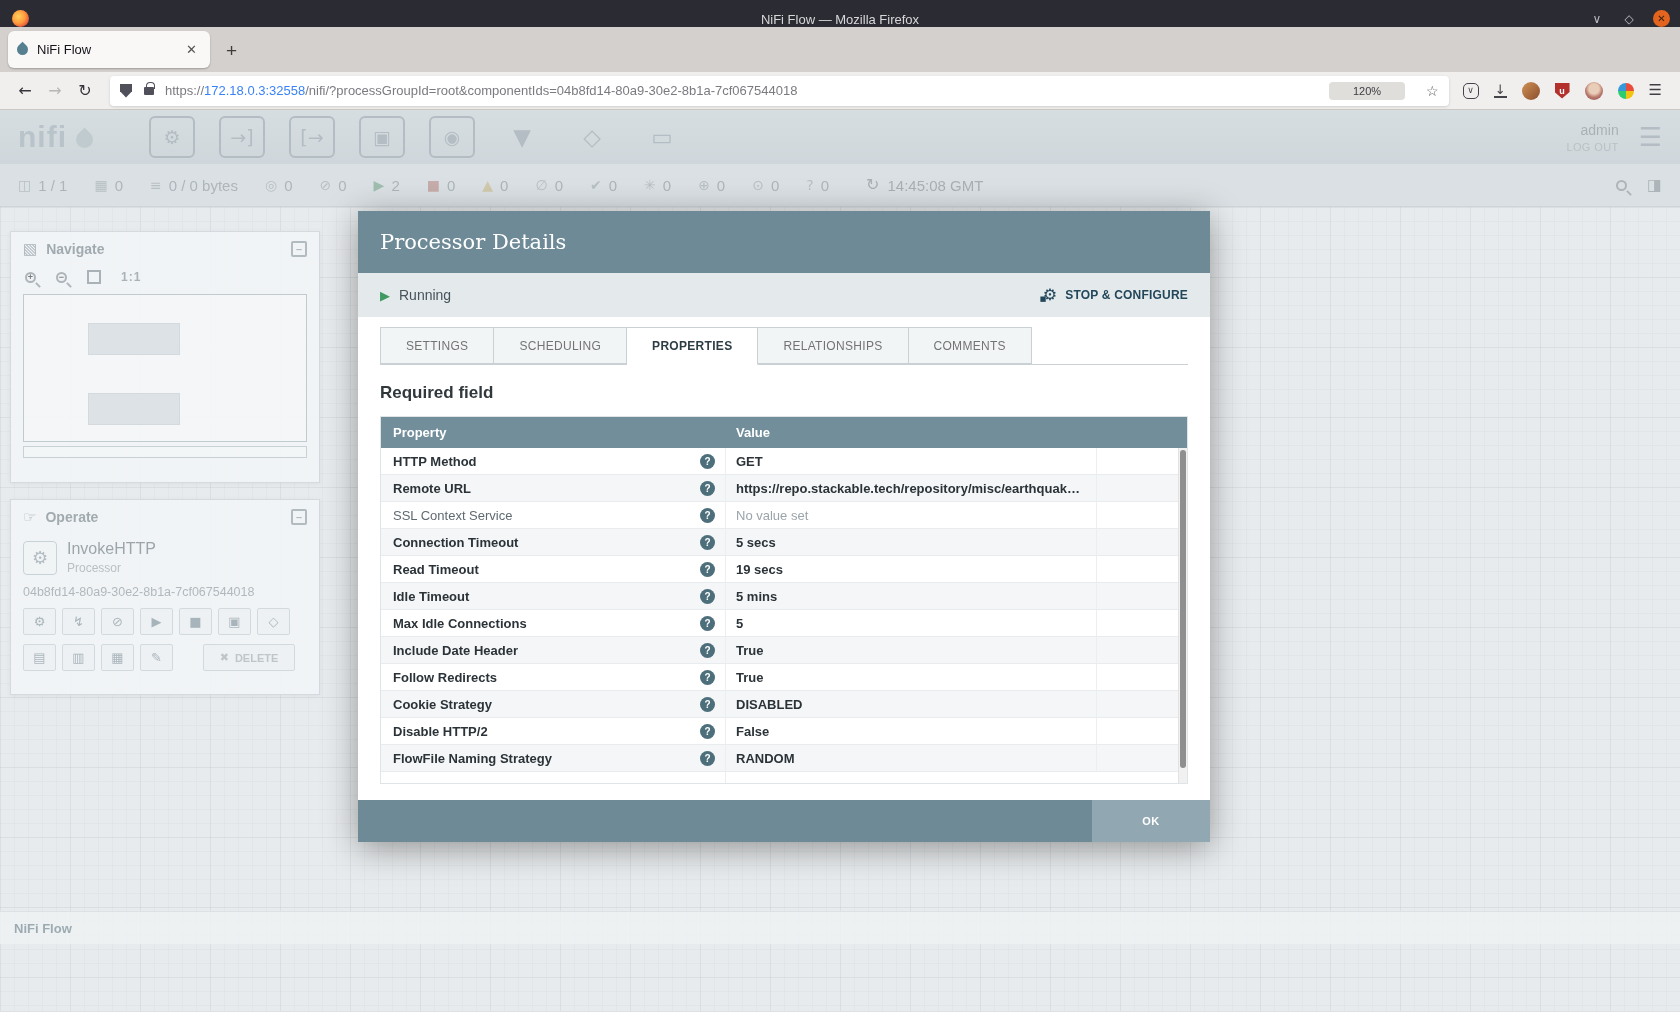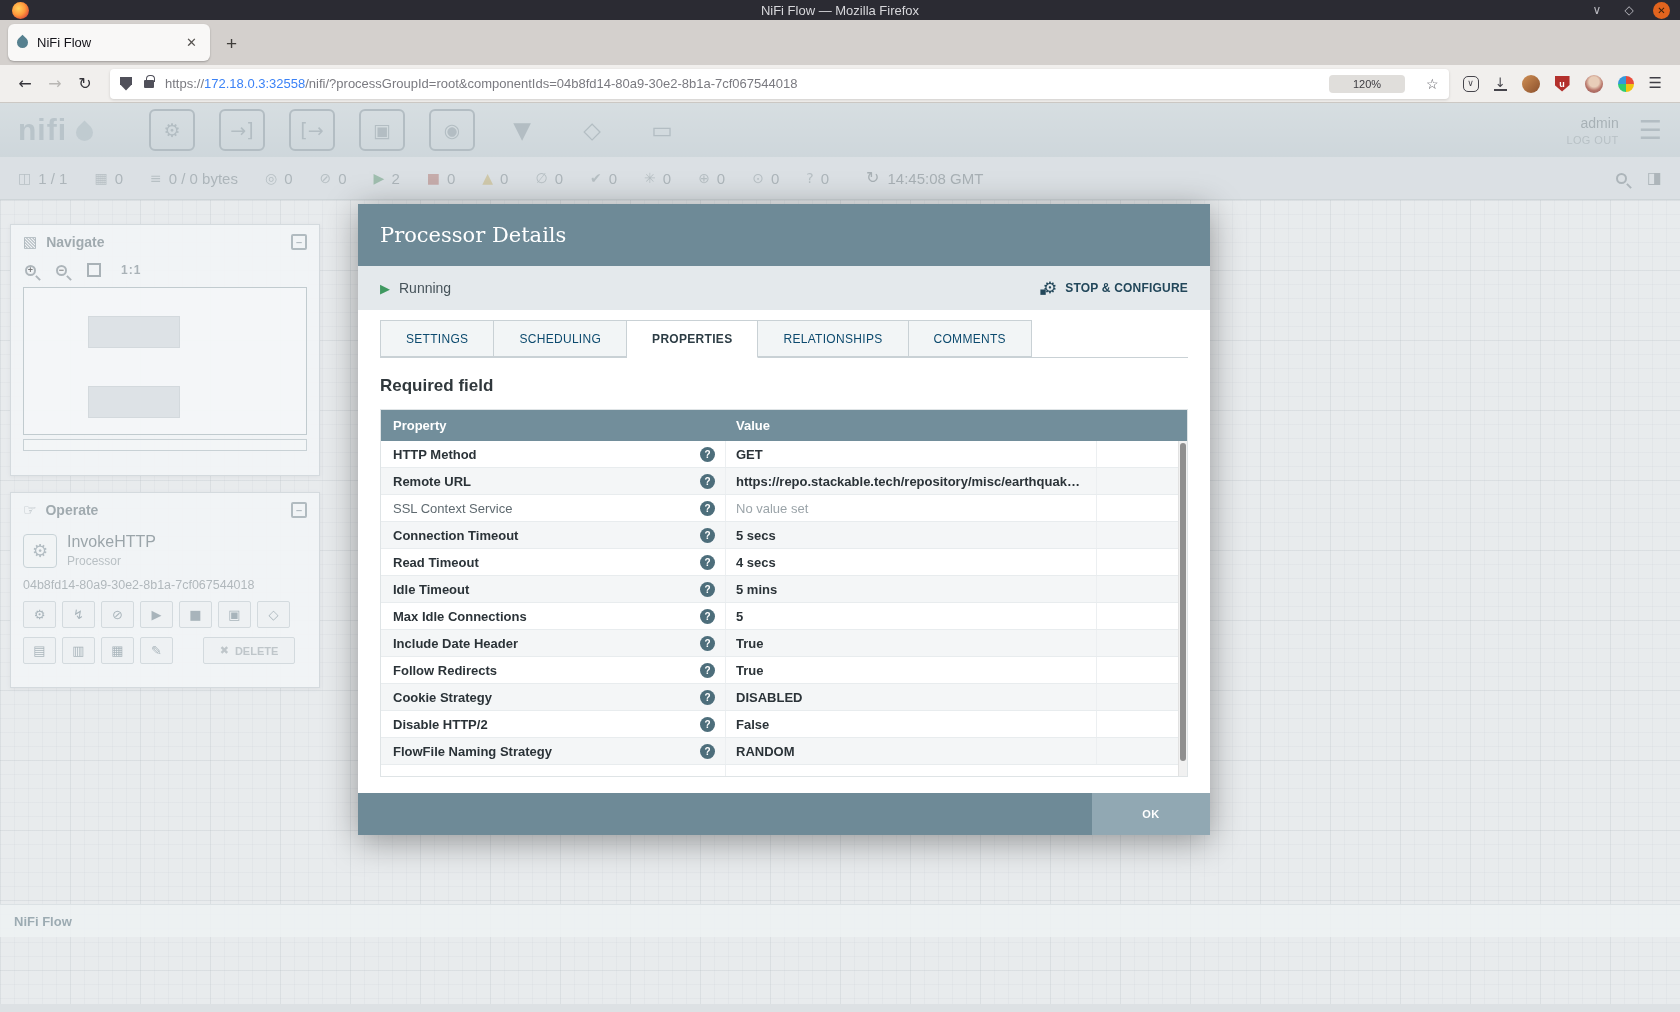--- a/index.html
+++ b/index.html
@@ -2,21 +2,21 @@
 <html><head>
 <meta charset="utf-8">
 <style>
   *{margin:0;padding:0;box-sizing:border-box}
   html,body{width:1680px;height:1012px;overflow:hidden}
   body{font-family:"Liberation Sans","DejaVu Sans",sans-serif;background:#444}
   .g{font-family:"DejaVu Sans",sans-serif;line-height:1}
   .screen{position:relative;width:1680px;height:1012px;background:#dde1e4}
 
   
-  .titlebar{height:20px;background:#2b2b33;display:flex;align-items:center;position:relative}
+  .titlebar{height:27px;background:#2b2b33;display:flex;align-items:flex-end;position:relative}
   .ff-logo{width:17px;height:17px;border-radius:50%;margin-left:12px;z-index:1;
     background:radial-gradient(circle at 38% 38%,#ffd25e,#ff9a3c 45%,#e3553a 75%,#b5306b)}
   .win-title{position:absolute;left:0;right:0;text-align:center;color:#d7d7db;font-size:13px}
   .win-controls{margin-left:auto;display:flex;align-items:center;gap:16px;padding-right:10px;z-index:1}
   .wc{color:#b8b8bf;font-size:12px;width:16px;text-align:center;cursor:default}
   .wc.close{width:17px;height:17px;border-radius:50%;background:#e2641e;color:#36200c;font-size:10px;line-height:17px;font-weight:bold}
 
   
   .tabbar{height:45px;background:#d4d0cd;display:flex;align-items:flex-end;padding:0 8px}
   .tab{width:202px;height:37px;margin-bottom:4px;background:#f9f8f7;border-radius:6px;display:flex;align-items:center;padding:0 9px;box-shadow:0 1px 2px rgba(0,0,0,.25)}
@@ -110,21 +110,21 @@
   .modal-header{height:62px;background:#6e8a97;display:flex;align-items:center;padding:0 22px;flex:none}
   .modal-title{font-family:"DejaVu Serif","Liberation Serif",serif;font-size:21px;color:#fff}
   .modal-status{height:44px;background:#e4e9ec;display:flex;align-items:center;padding:0 22px;flex:none}
   .run-glyph{color:#3f9960;font-size:13px}
   .run-label{margin-left:9px;font-size:14px;color:#46535a}
   .stopcfg{margin-left:auto;display:flex;align-items:center;gap:8px;color:#22475a;font-size:12px;font-weight:bold;letter-spacing:.2px;cursor:pointer}
   .gearstop{position:relative;font-size:16px;color:#22475a}
   .gearstop::after{content:"■";position:absolute;font-size:7px;left:-3px;bottom:0;color:#22475a}
   .modal-body{flex:1;padding:10px 22px 0;background:#fff;position:relative}
   .tabs{display:flex;border-bottom:1px solid #c9d1d5;height:38px}
-  .tab-item{padding:0 25px;display:flex;align-items:center;font-size:12px;color:#0c4a6e;background:#f2f5f6;border:1px solid #c9d1d5;border-left:none;letter-spacing:.3px;cursor:pointer}
+  .tab-item{padding:0 25px;display:flex;align-items:center;font-size:12px;color:#737373;background:#f2f5f6;border:1px solid #c9d1d5;border-left:none;letter-spacing:.3px;cursor:pointer}
   .tab-item:first-child{border-left:1px solid #c9d1d5}
   .tab-item.active{background:#fff;border-bottom:1px solid #fff;margin-bottom:-1px;color:#2d3d45;font-weight:bold}
   .required-label{margin-top:18px;font-size:17px;font-weight:bold;color:#30383c}
   .prop-table{margin-top:13px;height:368px;border:1px solid #dfe4e6;position:relative;overflow:hidden}
   .pt-head{height:31px;background:#728e9b;display:flex;color:#fff;font-size:13px;font-weight:bold;align-items:center}
   .pt-head .col-prop{width:345px;padding-left:12px}
   .pt-head .col-val{flex:1;padding-left:10px}
   .pt-head .col-x{width:90px}
   .prow{display:flex;height:27px;align-items:center;border-bottom:1px solid #e8ecee;background:#fff}
   .prow.alt{background:#f4f6f7}
@@ -446,21 +446,21 @@
                   <span class="help">?</span>
                 </div>
                 <div class="vcell">5 secs</div>
                 <div class="xcell"></div>
               </div>
               <div class="prow">
                 <div class="pcell">
                   <span class="pname">Read Timeout</span>
                   <span class="help">?</span>
                 </div>
-                <div class="vcell">4 secs</div>
+                <div class="vcell">19 secs</div>
                 <div class="xcell"></div>
               </div>
               <div class="prow alt">
                 <div class="pcell">
                   <span class="pname">Idle Timeout</span>
                   <span class="help">?</span>
                 </div>
                 <div class="vcell">5 mins</div>
                 <div class="xcell"></div>
               </div>

